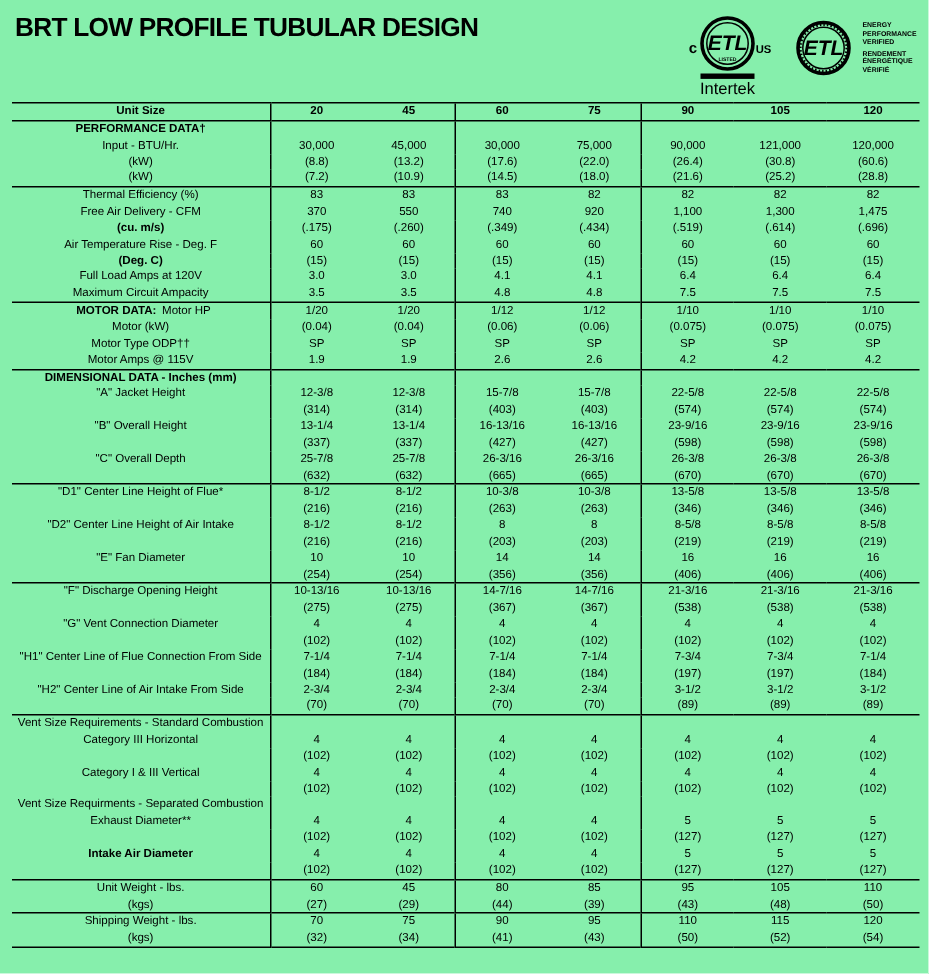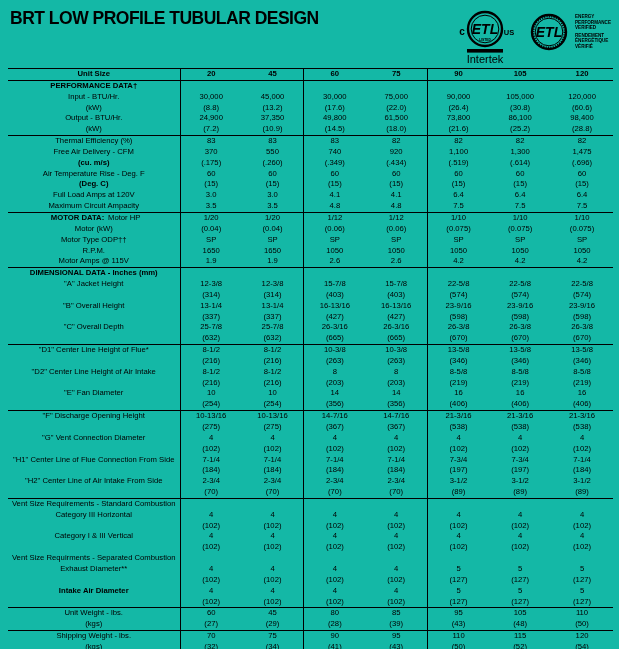--- a/index.html
+++ b/index.html
@@ -1,17 +1,17 @@
 <!DOCTYPE html>
 <html><head>
 <meta charset="utf-8">
 <style>
   html,body{margin:0;padding:0;background:#fff;}
   .page{
-    position:relative;width:619px;height:649px;background:#14b8a6;
+    position:relative;width:619px;height:649px;background:#86efac;
     font-family:"Liberation Sans", sans-serif;color:#111;overflow:hidden;
   }
   .hdr-area{display:flex;align-items:flex-start;padding:8px 6px 0 10px;height:56px;}
   .titles{flex:0 0 auto;}
   .title-line{
     font-size:17.5px;font-weight:bold;line-height:21px;letter-spacing:-0.5px;
     white-space:nowrap;color:#000;
   }
   .logos{margin-left:auto;display:flex;gap:8px;align-items:flex-start;padding-right:2px;}
   .logo{display:flex;align-items:flex-start;}
@@ -116,44 +116,34 @@
           <td class="val"></td>
           <td class="val"></td>
         </tr>
         <tr>
           <td class="lbl ind0">Input - BTU/Hr.</td>
           <td class="val vsep">30,000</td>
           <td class="val">45,000</td>
           <td class="val vsep">30,000</td>
           <td class="val">75,000</td>
           <td class="val vsep">90,000</td>
-          <td class="val">105,000</td>
+          <td class="val">121,000</td>
           <td class="val">120,000</td>
         </tr>
         <tr>
           <td class="lbl ind1">(kW)</td>
           <td class="val vsep">(8.8)</td>
           <td class="val">(13.2)</td>
           <td class="val vsep">(17.6)</td>
           <td class="val">(22.0)</td>
           <td class="val vsep">(26.4)</td>
           <td class="val">(30.8)</td>
           <td class="val">(60.6)</td>
         </tr>
         <tr>
-          <td class="lbl ind0">Output - BTU/Hr.</td>
-          <td class="val vsep">24,900</td>
-          <td class="val">37,350</td>
-          <td class="val vsep">49,800</td>
-          <td class="val">61,500</td>
-          <td class="val vsep">73,800</td>
-          <td class="val">86,100</td>
-          <td class="val">98,400</td>
-        </tr>
-        <tr>
           <td class="lbl ind1">(kW)</td>
           <td class="val vsep">(7.2)</td>
           <td class="val">(10.9)</td>
           <td class="val vsep">(14.5)</td>
           <td class="val">(18.0)</td>
           <td class="val vsep">(21.6)</td>
           <td class="val">(25.2)</td>
           <td class="val">(28.8)</td>
         </tr>
         <tr class="rule">
@@ -250,30 +240,20 @@
           <td class="lbl ind3">Motor Type ODP††</td>
           <td class="val vsep">SP</td>
           <td class="val">SP</td>
           <td class="val vsep">SP</td>
           <td class="val">SP</td>
           <td class="val vsep">SP</td>
           <td class="val">SP</td>
           <td class="val">SP</td>
         </tr>
         <tr>
-          <td class="lbl ind3">R.P.M.</td>
-          <td class="val vsep">1650</td>
-          <td class="val">1650</td>
-          <td class="val vsep">1050</td>
-          <td class="val">1050</td>
-          <td class="val vsep">1050</td>
-          <td class="val">1050</td>
-          <td class="val">1050</td>
-        </tr>
-        <tr>
           <td class="lbl ind3">Motor Amps @ 115V</td>
           <td class="val vsep">1.9</td>
           <td class="val">1.9</td>
           <td class="val vsep">2.6</td>
           <td class="val">2.6</td>
           <td class="val vsep">4.2</td>
           <td class="val">4.2</td>
           <td class="val">4.2</td>
         </tr>
         <tr class="rule">
@@ -593,21 +573,21 @@
           <td class="val vsep">80</td>
           <td class="val">85</td>
           <td class="val vsep">95</td>
           <td class="val">105</td>
           <td class="val">110</td>
         </tr>
         <tr>
           <td class="lbl ind1">(kgs)</td>
           <td class="val vsep">(27)</td>
           <td class="val">(29)</td>
-          <td class="val vsep">(28)</td>
+          <td class="val vsep">(44)</td>
           <td class="val">(39)</td>
           <td class="val vsep">(43)</td>
           <td class="val">(48)</td>
           <td class="val">(50)</td>
         </tr>
         <tr class="rule">
           <td class="lbl ind0">Shipping Weight - lbs.</td>
           <td class="val vsep">70</td>
           <td class="val">75</td>
           <td class="val vsep">90</td>

